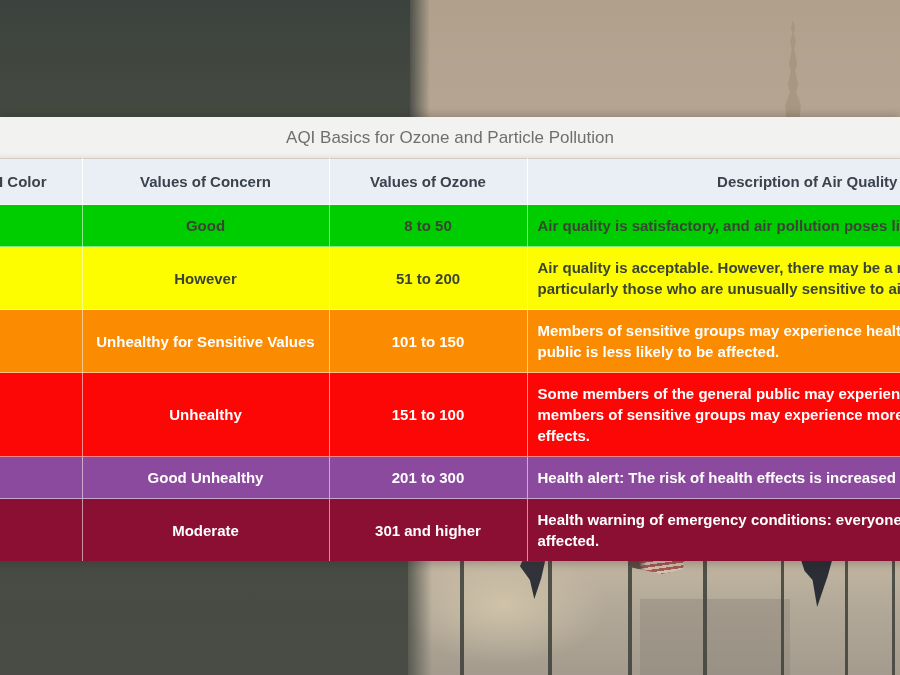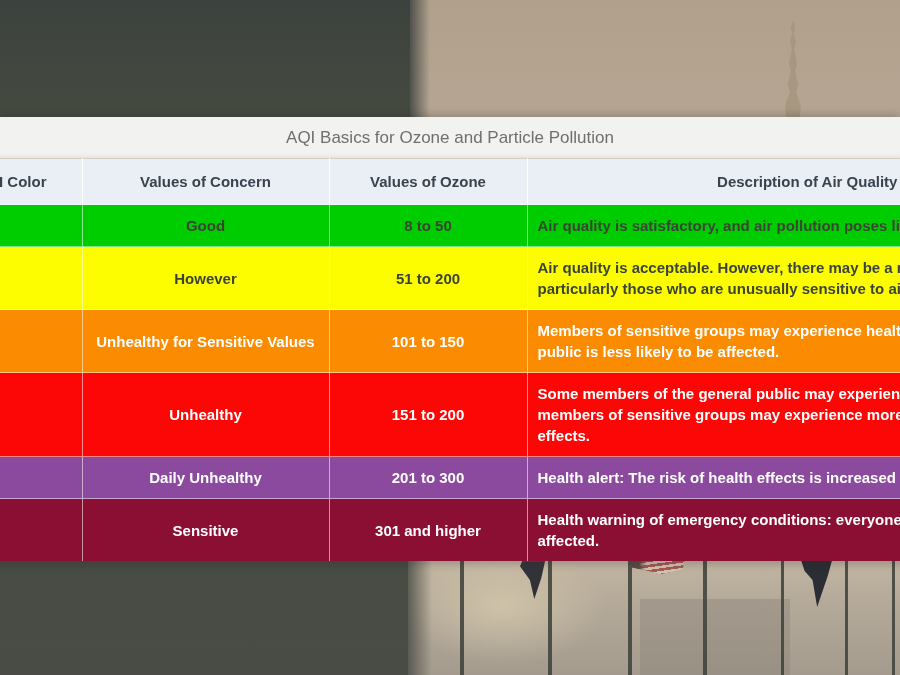--- a/index.html
+++ b/index.html
@@ -124,38 +124,38 @@
       <td>Unhealthy for Sensitive Values</td>
       <td>101 to 150</td>
       <td>
             <div class="desc-line">Members of sensitive groups may experience health effects. The general</div>
             <div class="desc-line">public is less likely to be affected.</div>
           </td>
     </tr>
         <tr style="background: rgb(252, 6, 6); color: rgb(255, 255, 255);">
       <td></td>
       <td>Unhealthy</td>
-      <td>151 to 200</td>
+      <td>151 to 100</td>
       <td>
             <div class="desc-line">Some members of the general public may experience health effects;</div>
             <div class="desc-line">members of sensitive groups may experience more serious health</div>
             <div class="desc-line">effects.</div>
           </td>
     </tr>
         <tr style="background: rgb(140, 74, 158); color: rgb(255, 255, 255);">
       <td></td>
-      <td>Daily Unhealthy</td>
+      <td>Good Unhealthy</td>
       <td>201 to 300</td>
       <td>
             <div class="desc-line">Health alert: The risk of health effects is increased for everyone.</div>
           </td>
     </tr>
         <tr style="background: rgb(138, 15, 51); color: rgb(255, 255, 255);">
       <td></td>
-      <td>Sensitive</td>
+      <td>Moderate</td>
       <td>301 and higher</td>
       <td>
             <div class="desc-line">Health warning of emergency conditions: everyone is more likely to be</div>
             <div class="desc-line">affected.</div>
           </td>
     </tr>
       </tbody>
   </table>
 
 </div>

